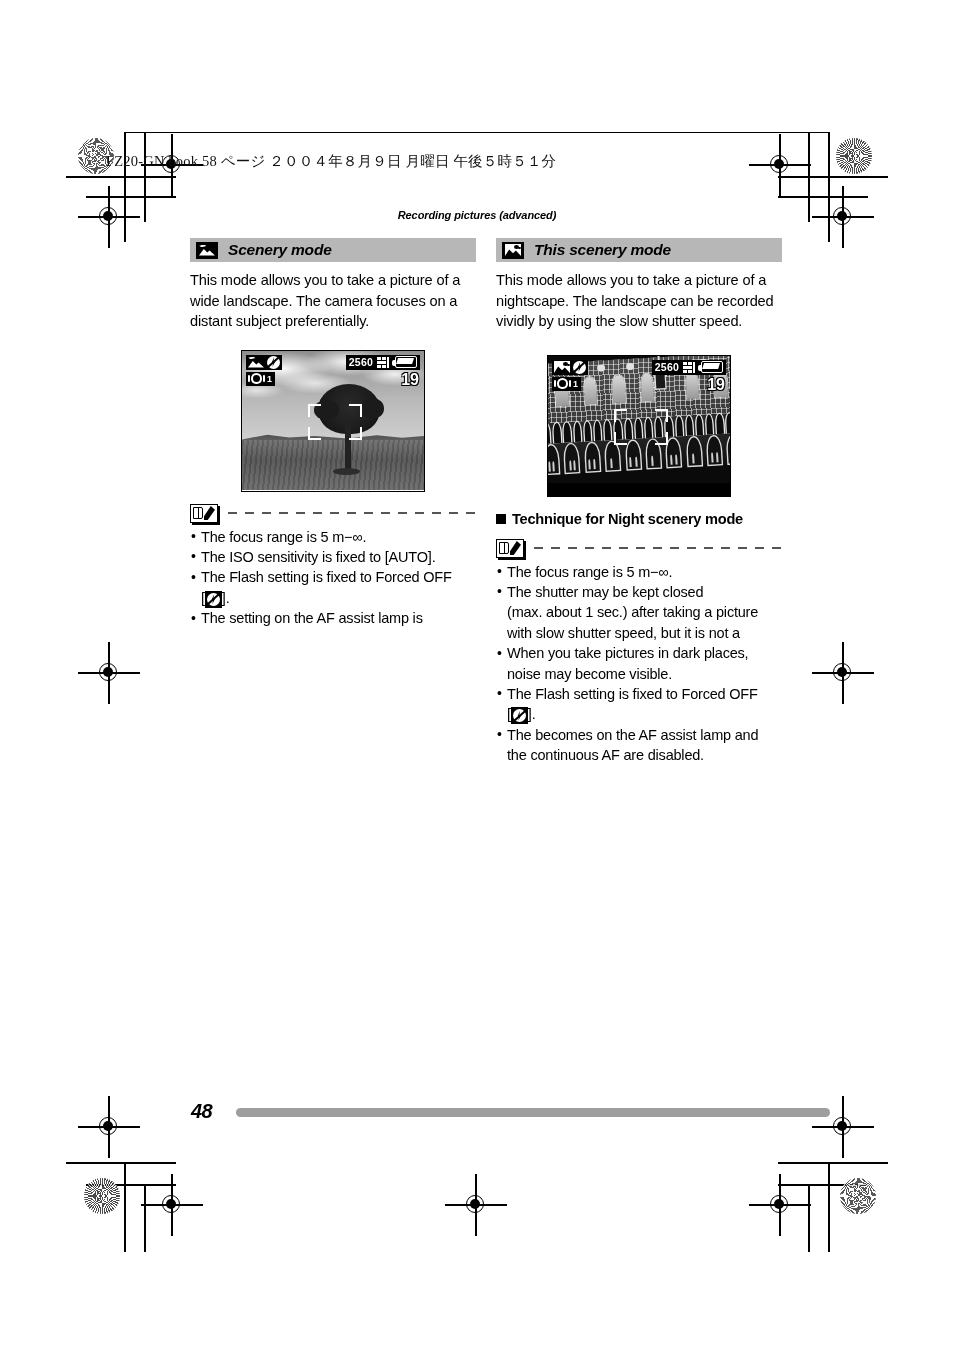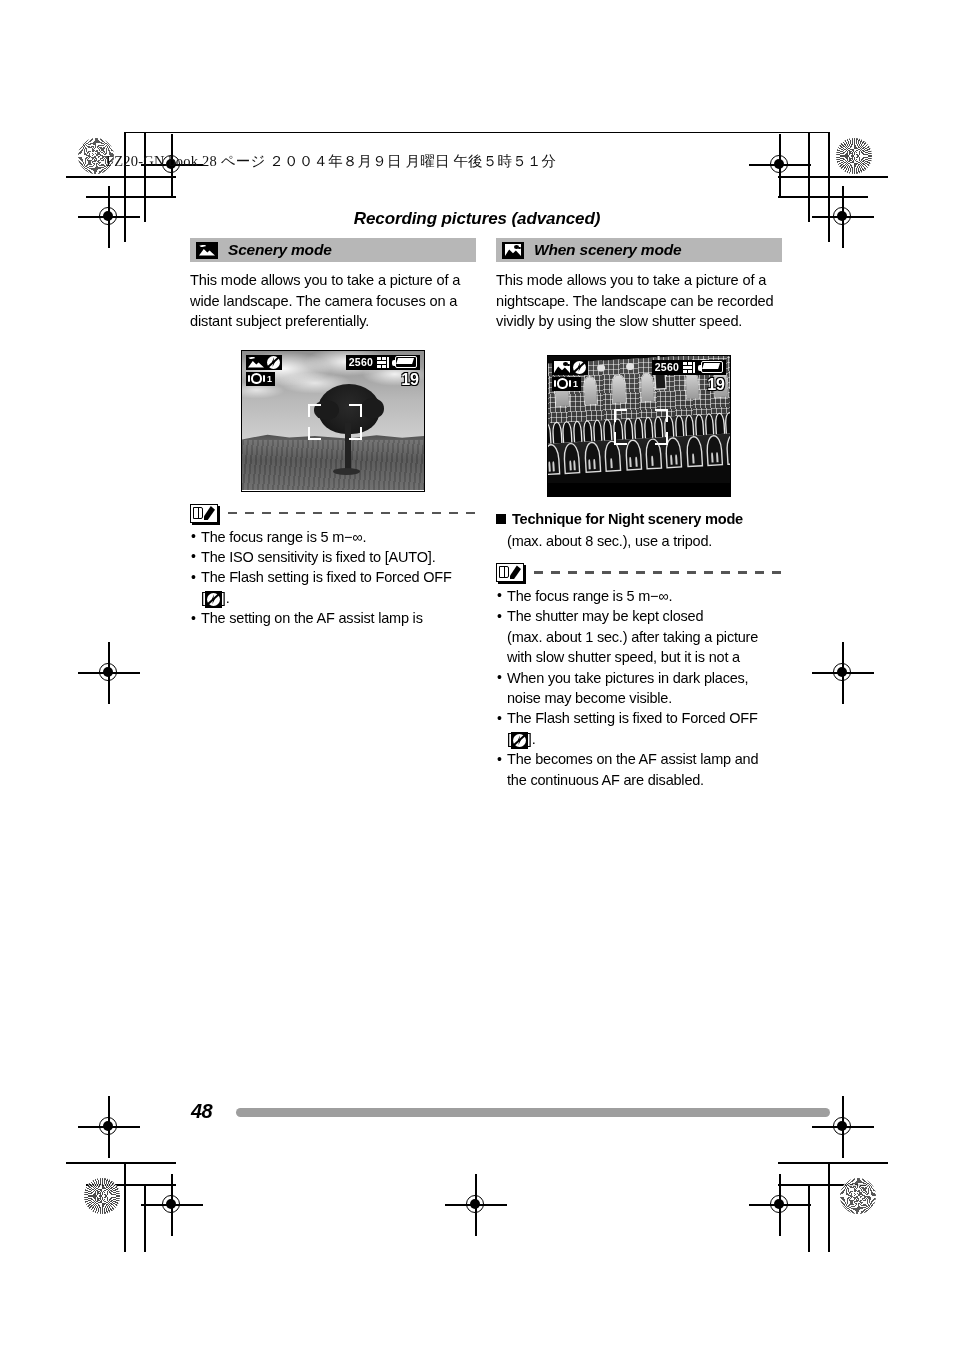--- a/index.html
+++ b/index.html
@@ -86,21 +86,21 @@
     height: 1.3px;
   }
 
   .running-head {
     position: absolute;
     left: 0; right: 0;
     top: 209px;
     text-align: center;
     font-style: italic;
     font-weight: bold;
-    font-size: 17px;
+    font-size: 11px;
     letter-spacing: -0.1px;
   }
 
   
   .col {
     position: absolute;
     top: 238px;
     width: 286px;
   }
   .col-left  { left: 190px; }
@@ -681,21 +681,21 @@
     <div class="dot"></div>
 </div>
 <div class="reg-target long" style="left:459px;  top:1188px;">
   <div class="hline"></div>
     <div class="vline"></div>
     <div class="ring"></div>
     <div class="dot"></div>
 </div>
 
 <div class="hdr-rule-top" style="left:124px; top:132px; width:704px;"></div>
-<div class="print-header">FZ20-GN.book   28 ページ   ２００４年８月９日   月曜日   午後５時５１分</div>
+<div class="print-header">FZ20-GN.book   58 ページ   ２００４年８月９日   月曜日   午後５時５１分</div>
 
 <div class="running-head">Recording pictures (advanced)</div>
 
 <div class="col col-left">
 
   <div class="section-bar">
     <div class="badge">
       <div class="icon-mode-scenery" style="position:absolute;left:3px;top:3px;"></div>
     </div>
     <div class="title">Scenery mode</div>
@@ -772,21 +772,21 @@
     <li>The setting on the AF assist lamp is</li>
   </ul>
 </div>
 
 <div class="col col-right">
 
   <div class="section-bar">
     <div class="badge">
       <div class="icon-mode-night" style="position:absolute;left:3px;top:2.5px;"></div>
     </div>
-    <div class="title">When scenery mode</div>
+    <div class="title">This scenery mode</div>
   </div>
 
   <div class="body-text">This mode allows you to take a picture of a nightscape. The landscape can be recorded vividly by using the slow shutter speed.</div>
 
   <div class="lcd lcd-right">
     <div class="night-bg"></div>
 
     <div class="palace">
       <div class="palace-upper">
         <span class="win" style="left:8%"></span>
@@ -903,21 +903,20 @@
 
     <div class="osd-count">19</div>
   </div>
 
   <div class="subhead">
     <span class="sq"></span>
     <span>Technique for Night scenery mode</span>
   </div>
 
   <ul class="bullets">
-    <li class="cont">(max. about 8 sec.), use a tripod.</li>
   </ul>
 
   <div class="note-head">
     <div class="memo-icon">
       <span class="bk"></span>
         <span class="pen"></span>
     </div>
     <div class="dash-rule"></div>
   </div>
 

